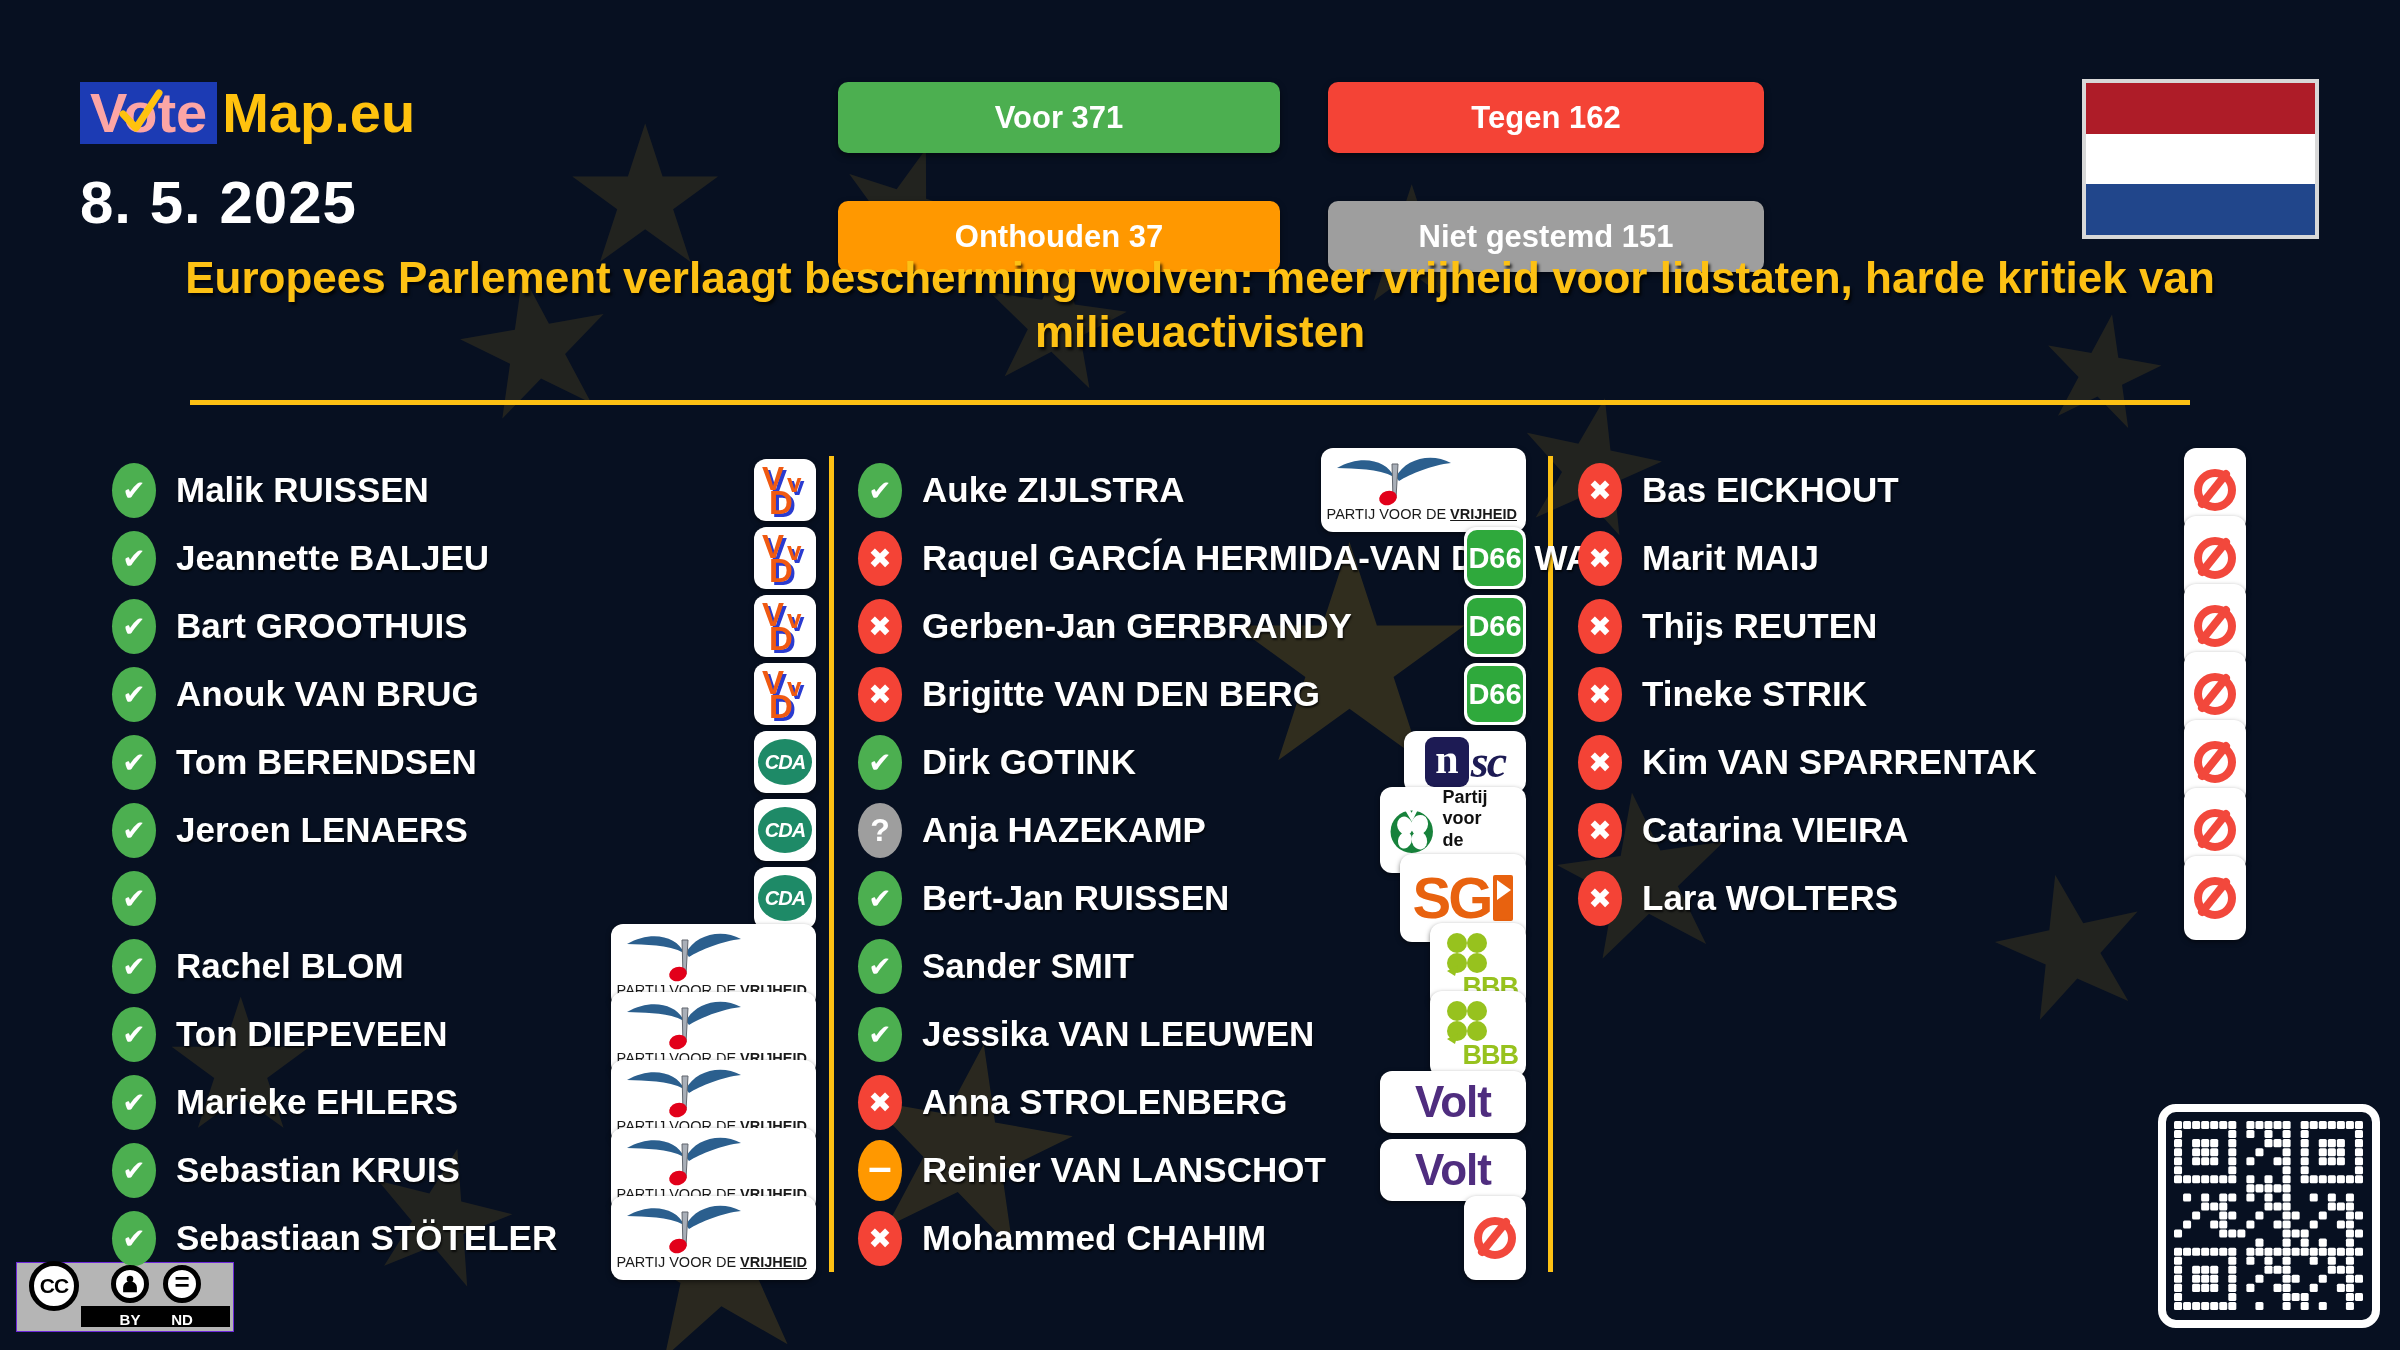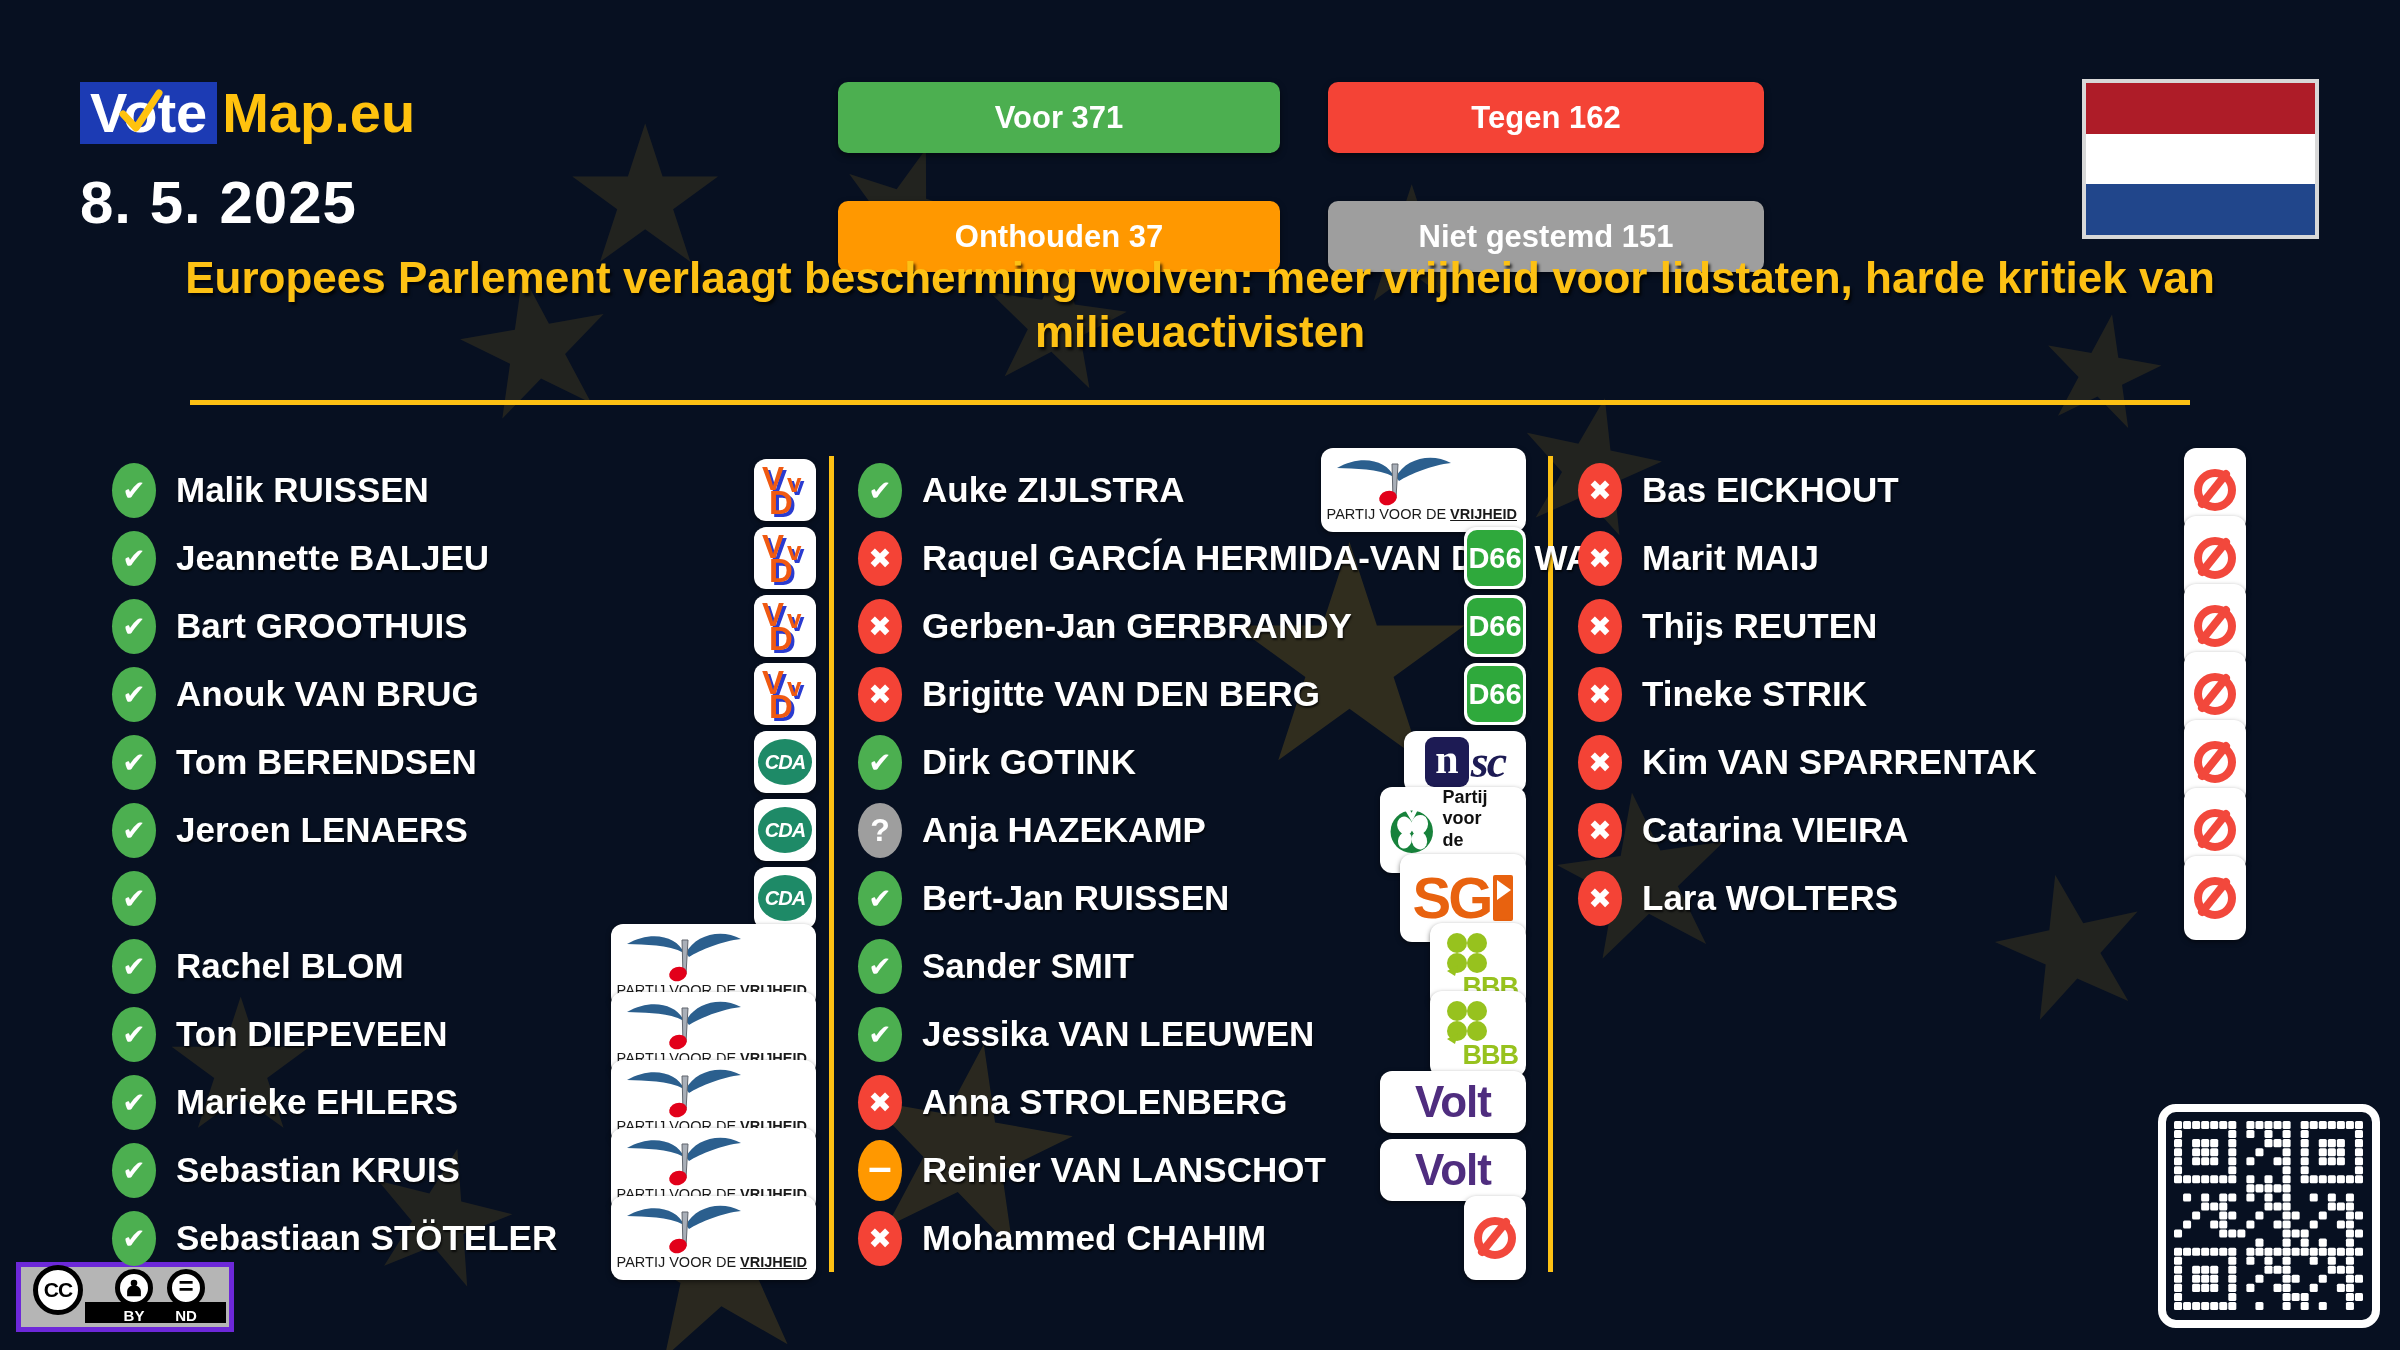--- a/index.html
+++ b/index.html
@@ -2,21 +2,21 @@
 <html><head>
 <meta charset="utf-8">
 <style>
   html,body{margin:0;padding:0;background:#000;}
   .stage{position:relative;width:2400px;height:1350px;background:#071021;overflow:hidden;
          font-family:"Liberation Sans","DejaVu Sans",sans-serif;color:#fff;}
   .star{position:absolute;color:#d4a017;opacity:.13;line-height:1;pointer-events:none;user-select:none;}
 
   
   .logo{position:absolute;left:80px;top:82px;display:flex;align-items:flex-start;font-weight:800;}
-  .logo-vote{position:relative;background:#1c3bb4;color:#ffffff;font-size:56px;line-height:62px;padding:0 10px;}
+  .logo-vote{position:relative;background:#1c3bb4;color:#fca5a5;font-size:56px;line-height:62px;padding:0 10px;}
   .logo-check{position:absolute;left:34px;top:4px;}
   .logo-map{color:#ffc20e;font-size:56px;line-height:62px;margin-left:5px;}
   .date{position:absolute;left:80px;top:168px;font-size:60px;font-weight:800;color:#fff;letter-spacing:1px;}
 
   .results{position:absolute;left:838px;top:82px;display:grid;grid-template-columns:442px 436px;
            column-gap:12px;row-gap:15px;gap:48px;}
   .rbtn{height:71px;border:none;border-radius:10px;color:#fff;font-family:inherit;
         font-size:31px;font-weight:700;display:flex;align-items:center;justify-content:center;
         box-shadow:0 3px 6px rgba(0,0,0,.5);cursor:pointer;}
   .rb-voor{background:#4CAF50;}
@@ -98,21 +98,21 @@
 
   .b-volt{width:146px;height:62px;color:#4f2d7f;font-size:44px;font-weight:900;letter-spacing:-1px;}
 
   .b-banned{width:62px;height:84px;}
 
   
   .qr{position:absolute;left:2158px;top:1104px;width:222px;height:224px;border:8px solid #fff;
       border-radius:18px;box-sizing:border-box;display:flex;align-items:center;justify-content:center;}
 
   
-  .cc{position:absolute;left:16px;top:1262px;width:218px;height:70px;border:5px solid #6d28d9;
+  .cc{position:absolute;left:16px;top:1262px;width:218px;height:70px;border:1px solid #6d28d9;
       box-sizing:border-box;background:#b5b5b5;}
   .cc-strip{position:absolute;left:64px;right:3px;bottom:4px;height:21px;background:#000;}
   .cc-circle{position:absolute;background:#fff;border:5px solid #000;border-radius:50%;
       box-sizing:border-box;display:flex;align-items:center;justify-content:center;
       font-weight:900;color:#000;z-index:2;}
   .cc-c1{left:12px;top:-2px;width:50px;height:50px;font-size:21px;letter-spacing:-1px;}
   .cc-c2{left:94px;top:2px;width:38px;height:38px;}
   .cc-c3{left:146px;top:2px;width:38px;height:38px;font-size:26px;padding-bottom:3px;}
   .cc-lab{position:absolute;bottom:3px;width:38px;text-align:center;font-size:15px;
       font-weight:800;color:#fff;z-index:3;}

